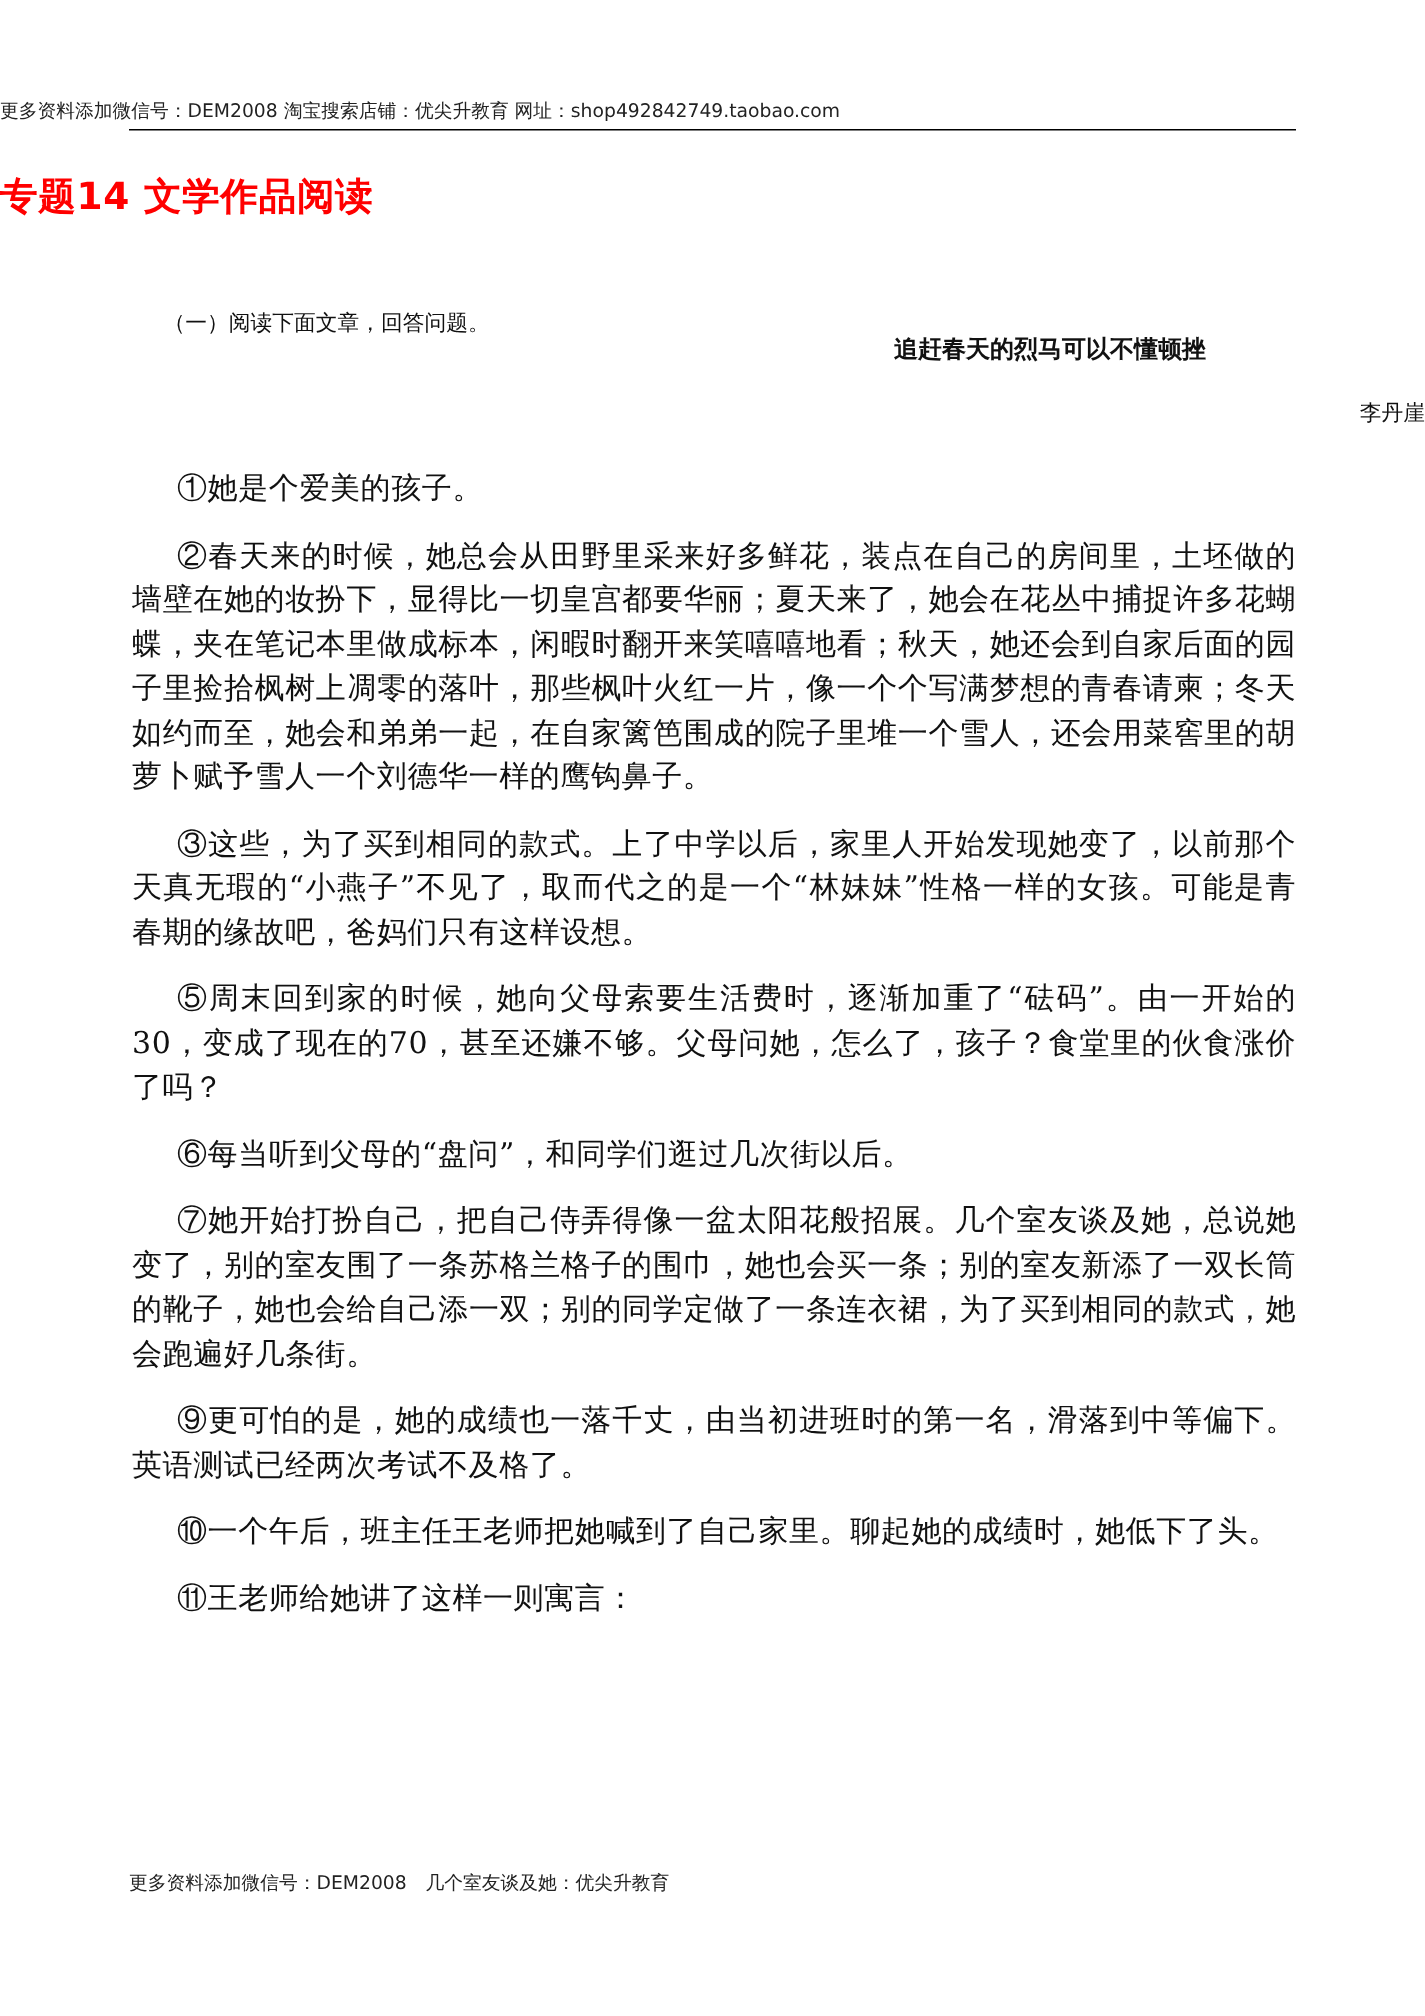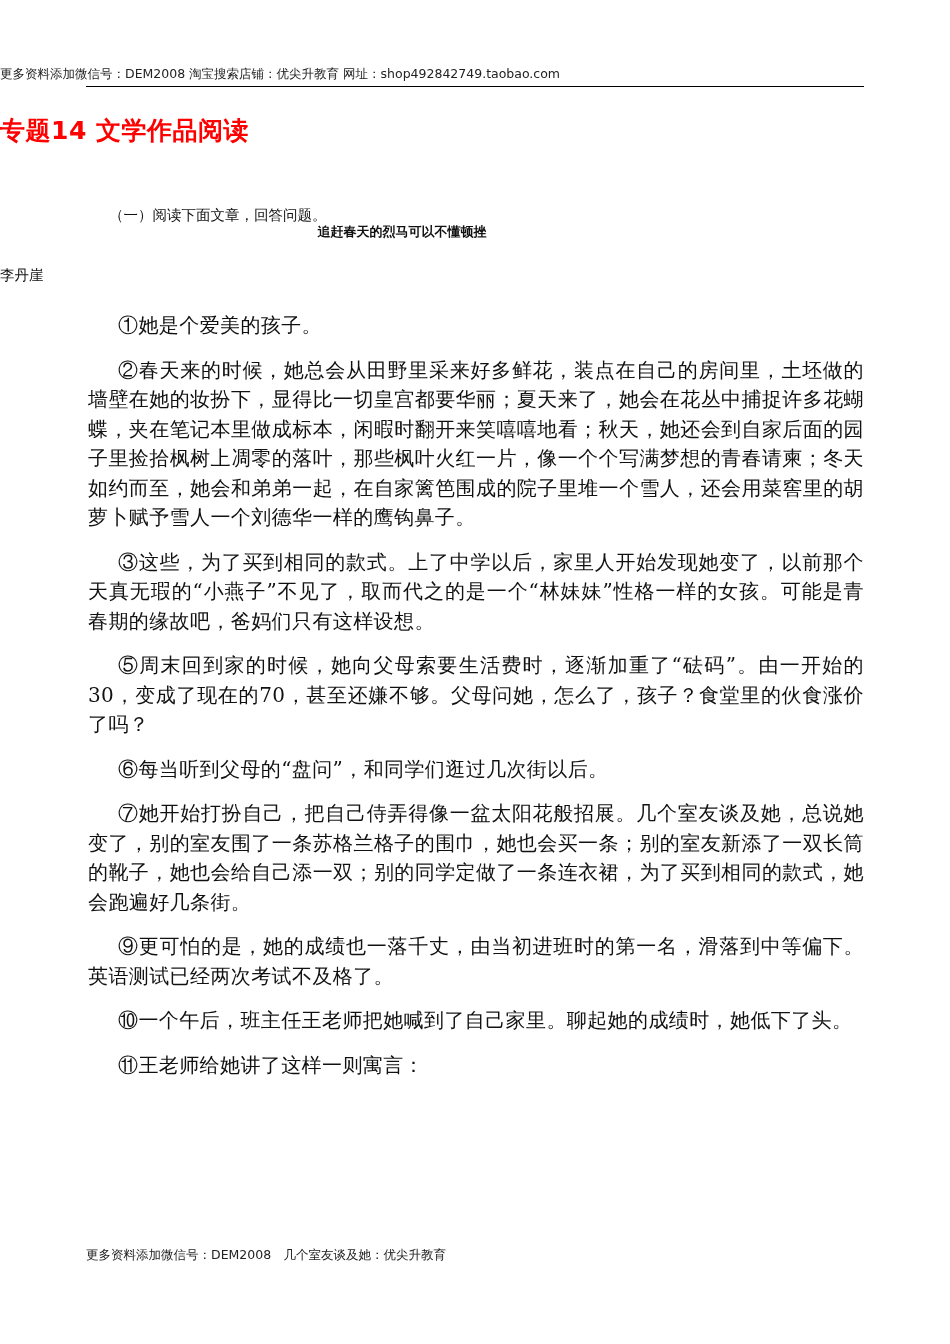--- a/index.html
+++ b/index.html
@@ -1,22 +1,22 @@
 <!DOCTYPE html>
 <html><head>
 <meta charset="utf-8">
 <style>
   html, body { margin: 0; padding: 0; background: #ffffff; }
   body { width: 950px; height: 1344px; position: relative; overflow: hidden; font-family: "DejaVu Serif", "Liberation Serif", serif; color: #111; }
   .header { position: absolute; left: 0; width: 950px; top: 66px; text-align: left; font-family: "DejaVu Sans", "Liberation Sans", sans-serif; font-size: 12.5px; color: #222; }
   .header-rule { position: absolute; left: 86px; width: 778px; top: 86px; height: 0; border-top: 1.6px solid #000; }
   .title { position: absolute; left: 0; width: 950px; top: 114px; font-family: "DejaVu Sans", "Liberation Sans", sans-serif; font-weight: bold; font-size: 25px; color: #ff0000; letter-spacing: 0.5px; }
   .section-label { position: absolute; left: 109px; top: 186px; font-size: 14.5px; margin-top: 20px; }
-  .article-title { position: absolute; left: 0; width: 804px; top: 223px; text-align: center; font-family: "DejaVu Sans", "Liberation Sans", sans-serif; font-weight: bold; font-size: 13px; }
-  .author { position: absolute; left: 0; width: 950px; top: 266px; text-align: left; font-size: 14.5px; }
+  .article-title { position: absolute; left: 0; width: 804px; top: 223px; text-align: right; font-family: "DejaVu Sans", "Liberation Sans", sans-serif; font-weight: bold; font-size: 16px; }
+  .author { position: absolute; left: 0; width: 950px; top: 266px; text-align: right; font-size: 14.5px; }
   .body { position: absolute; left: 88px; width: 776px; top: 311px; font-size: 20px; line-height: 29.5px; }
   .para { text-indent: 30px; margin: 0 0 15px 0; text-align: justify; letter-spacing: 0.4px; }
   .footer { position: absolute; left: 86px; top: 1247px; font-family: "DejaVu Sans", "Liberation Sans", sans-serif; font-size: 12.5px; color: #222; }
 </style>
 </head>
 <body>
 
 <div class="header">更多资料添加微信号：DEM2008 淘宝搜索店铺：优尖升教育 网址：shop492842749.taobao.com</div>
 <div class="header-rule"></div>
 

